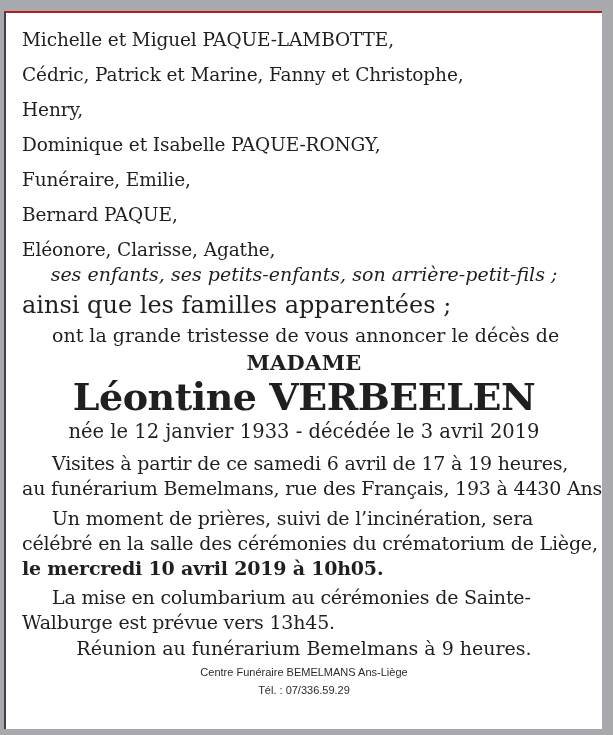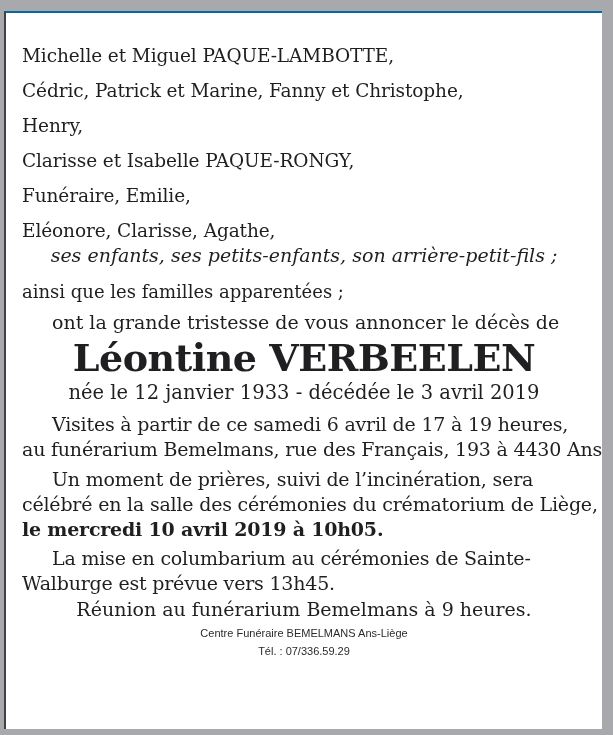--- a/index.html
+++ b/index.html
@@ -17,44 +17,44 @@
     -webkit-font-smoothing: antialiased;
   }
   .card {
     position: absolute;
     left: 4px;
     top: 11px;
     width: 598px;
     height: 718px;
     box-sizing: border-box;
     background: #ffffff;
-    border-top: 2px solid #0369a1;
+    border-top: 2px solid #b91c1c;
     border-left: 2px solid #3f4145;
-    padding: 16px 16px;
+    padding: 0 16px;
     overflow: hidden;
   }
   p { margin: 0; }
   .names { margin-top: 9px; }
   .names p {
     font-size: 18.5px;
     line-height: 35px;
     letter-spacing: -0.1px;
     white-space: nowrap;
   }
   .relations {
     margin-top: -6px;
     font-size: 19px;
     font-style: italic;
     line-height: 26px;
     text-align: center;
     white-space: nowrap;
   }
   .ainsi {
-    margin-top: 9px;
-    font-size: 18px;
+    margin-top: 3px;
+    font-size: 24px;
     line-height: 30px;
   }
   .announce {
     font-size: 19px;
     line-height: 30px;
     text-indent: 30px;
   }
   .madame {
     font-size: 21px;
     font-weight: 700;
@@ -107,31 +107,33 @@
 </style>
 </head>
 <body>
 
 <div class="card">
 
   <div class="names">
     <p>Michelle et Miguel PAQUE-LAMBOTTE,</p>
     <p>Cédric, Patrick et Marine, Fanny et Christophe,</p>
     <p>Henry,</p>
-    <p>Clarisse et Isabelle PAQUE-RONGY,</p>
+    <p>Dominique et Isabelle PAQUE-RONGY,</p>
     <p>Funéraire, Emilie,</p>
+    <p>Bernard PAQUE,</p>
     <p>Eléonore, Clarisse, Agathe,</p>
   </div>
 
   <p class="relations">ses enfants, ses petits-enfants, son arrière-petit-fils ;</p>
 
   <p class="ainsi">ainsi que les familles apparentées ;</p>
 
   <p class="announce">ont la grande tristesse de vous annoncer le décès de</p>
 
+  <p class="madame">MADAME</p>
 
   <p class="deceased">Léontine VERBEELEN</p>
 
 
   <p class="dates">née le 12 janvier 1933 - décédée le 3 avril 2019</p>
 
   <div class="para mt5">
     <span class="line indent">Visites à partir de ce samedi 6 avril de 17 à 19 heures,</span>
     <span class="line">au funérarium Bemelmans, rue des Français, 193 à 4430 Ans.</span>
   </div>

